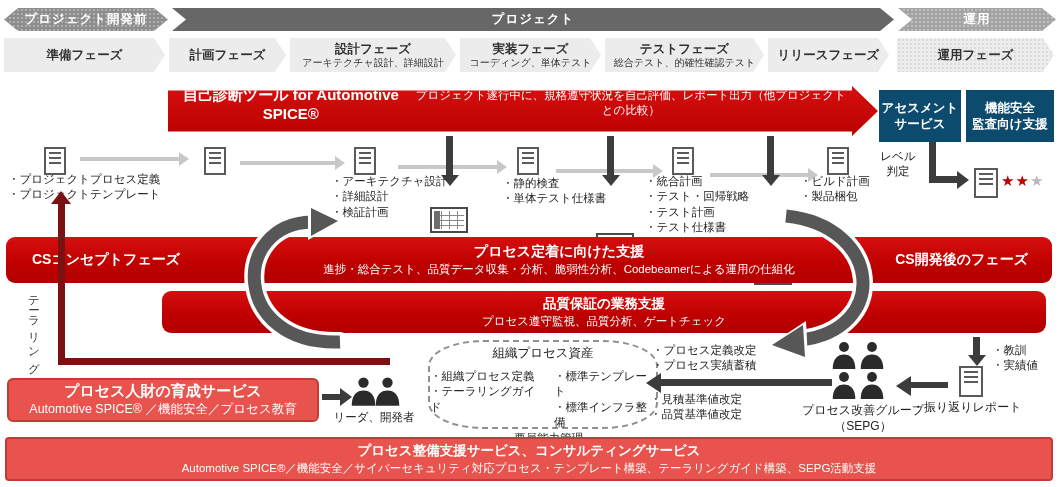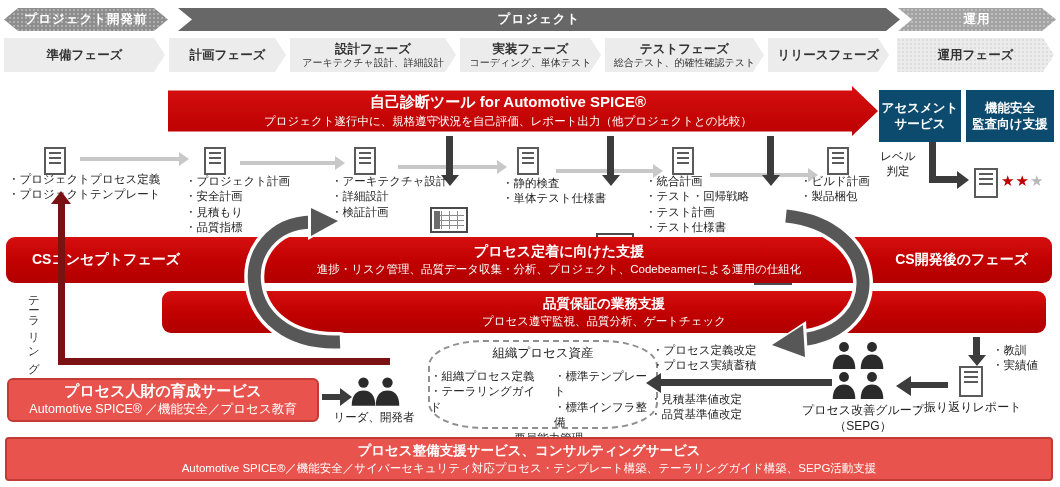--- a/index.html
+++ b/index.html
@@ -19,21 +19,21 @@
   
   .phase{display:flex;flex-direction:column;align-items:center;justify-content:center;background:#ececec;
          color:#333;text-align:center;line-height:1.2;
          clip-path:polygon(0 0,calc(100% - 11px) 0,100% 50%,calc(100% - 11px) 100%,0 100%);}
   .phase .t{font-weight:bold;font-size:12.5px;}
   .phase .s{font-size:10px;}
   .dotg{background-image:radial-gradient(#dcdcdc 1px,transparent 1.2px);background-size:4px 4px;}
 
   
   .banner{background:linear-gradient(180deg,#d60f0f,#bb0000);color:#fff;text-align:center;
-          display:flex;flex-direction:column;justify-content:center;padding-right:30px;box-sizing:border-box;
+          display:flex;flex-direction:row;justify-content:center;padding-right:30px;box-sizing:border-box;
           clip-path:polygon(0 9%,calc(100% - 26px) 9%,calc(100% - 26px) 0,100% 50%,calc(100% - 26px) 100%,calc(100% - 26px) 91%,0 91%);}
   .banner .bt{font-weight:bold;font-size:15px;}
   .banner .bs{font-size:11.5px;margin-top:2px;}
   .redbox{background:#0c4a6e;color:#fff;font-weight:bold;font-size:12.5px;line-height:1.3;
           display:flex;align-items:center;justify-content:center;text-align:center;}
   .band{background:linear-gradient(180deg,#d60f0f 0%,#c00000 55%,#b20000 100%);border-radius:9px;color:#fff;z-index:1;}
   .band .side{position:absolute;top:0;bottom:0;display:flex;align-items:center;font-weight:bold;font-size:14px;}
   .band .mid{position:absolute;top:0;bottom:0;display:flex;flex-direction:column;justify-content:center;text-align:center;}
   .band .mt{font-weight:bold;font-size:14px;}
   .band .ms{font-size:11.5px;margin-top:1px;}
@@ -74,21 +74,21 @@
   svg.layer{position:absolute;left:0;top:0;z-index:2;pointer-events:none;}
 </style>
 </head>
 <body>
 
 <div id="stage">
 
   <div class="abs lane lane-pre dotw" style="left:4px;top:8px;width:164px;height:23px;">
     <span class="preline">プロジェクト開発前</span>
   </div>
-  <div class="abs lane lane-mid" style="left:178px;top:8px;width:722px;height:23px;text-align:right;">
+  <div class="abs lane lane-mid" style="left:172px;top:8px;width:722px;height:23px;text-align:right;">
     <span class="preline">プロジェクト</span>
   </div>
   <div class="abs lane lane-op dotw" style="left:898px;top:8px;width:158px;height:23px;">
     <span class="preline">運用</span>
   </div>
 
   <div class="abs phase" style="left:4px;top:38px;width:161px;height:34px;">
     <span class="t">準備フェーズ</span>
       <span class="s"></span>
   </div>
@@ -146,24 +146,20 @@
   <div class="abs head-down" style="left:602px;top:175px;"></div>
   <div class="abs shaft" style="left:767px;top:136px;width:7px;height:40px;"></div>
   <div class="abs head-down" style="left:762px;top:175px;"></div>
 
   <div class="abs tbl" style="left:430px;top:187px;"></div>
   <div class="abs tbl" style="left:596px;top:187px;"></div>
   <div class="abs tbl" style="left:754px;top:187px;"></div>
 
   <div class="abs wlist preline" style="left:8px;top:172px;">・プロジェクトプロセス定義
 ・プロジェクトテンプレート</div>
-  <div class="abs wlist preline" style="left:185px;top:174px;">・プロジェクト計画
-・安全計画
-・見積もり
-・品質指標</div>
   <div class="abs wlist preline" style="left:331px;top:174px;">・アーキテクチャ設計
 ・詳細設計
 ・検証計画</div>
   <div class="abs wlist preline" style="left:502px;top:176px;">・静的検査
 ・単体テスト仕様書</div>
   <div class="abs wlist preline" style="left:645px;top:174px;">・統合計画
 ・テスト・回帰戦略
 ・テスト計画
 ・テスト仕様書</div>
   <div class="abs wlist preline" style="left:800px;top:174px;">・ビルド計画
@@ -174,21 +170,21 @@
   <div class="abs shaft" style="left:929px;top:142px;width:7px;height:41px;"></div>
   <div class="abs shaft" style="left:929px;top:176px;width:30px;height:7px;"></div>
   <div class="abs head-right" style="left:957px;top:171px;"></div>
   <div class="abs doc" style="left:974px;top:168px;width:24px;height:30px;"></div>
   <div class="abs stars" style="left:1001px;top:172px;"><span class="star-red">★★</span><span class="star-gray">★</span></div>
 
   <div class="abs band" style="left:6px;top:237px;width:1046px;height:46px;">
     <div class="side" style="left:26px;">CSコンセプトフェーズ</div>
     <div class="mid" style="left:260px;right:200px;">
       <div class="mt">プロセス定着に向けた支援</div>
-      <div class="ms">進捗・リスク管理、品質データ収集・分析、プロジェクト、Codebeamerによる運用の仕組化</div>
+      <div class="ms">進捗・総合テスト、品質データ収集・分析、脆弱性分析、Codebeamerによる運用の仕組化</div>
     </div>
     <div class="side" style="right:24px;">CS開発後のフェーズ</div>
   </div>
 
   <div class="abs band" style="left:162px;top:291px;width:884px;height:42px;">
     <div class="mid" style="left:0;right:0;">
       <div class="mt" style="font-size:13.5px;">品質保証の業務支援</div>
       <div class="ms">プロセス遵守監視、品質分析、ゲートチェック</div>
     </div>
   </div>

